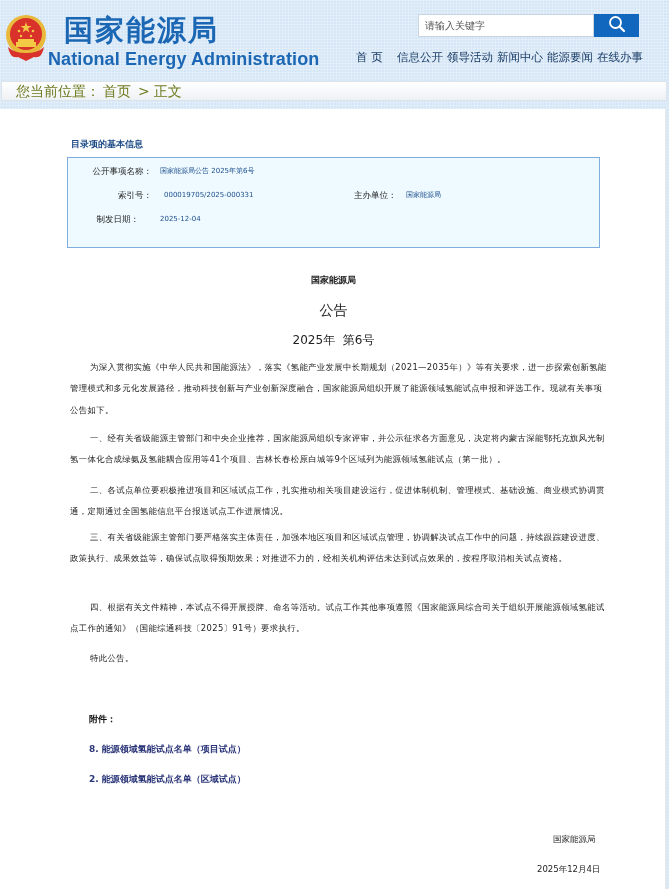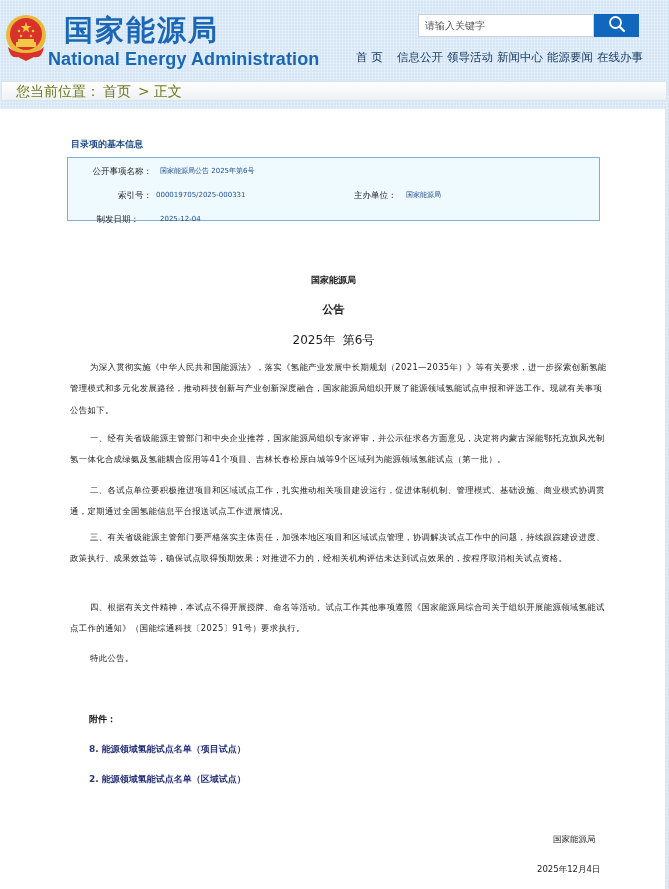--- a/index.html
+++ b/index.html
@@ -54,21 +54,21 @@
   
   .main {
     position: absolute; left: 0; top: 109px; width: 667px; height: 780px;
     background: #fff; border-right: 2px solid #e3e6ea;
   }
   .info-title {
     position: absolute; left: 71px; top: 138px;
     font-size: 9px; font-weight: bold; color: #1c4b85; line-height: 12px;
   }
   .info-box {
-    position: absolute; left: 67px; top: 157px; width: 533px; height: 64px;
+    position: absolute; left: 67px; top: 157px; width: 533px; height: 91px;
     background: #eefaff; border: 1px solid #7faede;
   }
   .info-label {
     position: absolute; font-size: 8.5px; color: #222; text-align: right; line-height: 12px; white-space: nowrap;
   }
   .info-value {
     position: absolute; font-size: 7px; color: #1d4e8c; line-height: 12px; white-space: nowrap;
   }
   .doc-center {
     position: absolute; left: 0; width: 667px; text-align: center; color: #222; line-height: 12px;
@@ -135,31 +135,31 @@
 </div>
 
 <div class="main"></div>
 
 <div class="info-title">目录项的基本信息</div>
 <div class="info-box">
   <span class="info-label" style="right:447px; top:7px;">公开事项名称：</span>
   <span class="info-value" style="left:92px; top:7px;">国家能源局公告 2025年第6号</span>
 
   <span class="info-label" style="right:447px; top:31px;">索引号：</span>
-  <span class="info-value" style="left:88px; top:31px;">000019705/2025-000331</span>
+  <span class="info-value" style="left:96px; top:31px;">000019705/2025-000331</span>
 
   <span class="info-label" style="left:286px; top:31px;">主办单位：</span>
   <span class="info-value" style="left:338px; top:31px;">国家能源局</span>
 
   <span class="info-label" style="right:460px; top:55px;">制发日期：</span>
   <span class="info-value" style="left:92px; top:55px;">2025-12-04</span>
 </div>
 
 <div class="doc-center" style="top:274px; font-size:9px; font-weight:bold;">国家能源局</div>
-<div class="doc-center" style="top:304px; font-size:11px; font-weight:bold;">公告</div>
+<div class="doc-center" style="top:304px; font-size:14px; font-weight:normal;">公告</div>
 <div class="doc-center" style="top:334px; font-size:12px; white-space:pre;">2025年  第6号</div>
 
 <div class="para" style="top:357px;">为深入贯彻实施《中华人民共和国能源法》，落实《氢能产业发展中长期规划（2021—2035年）》等有关要求，进一步探索创新氢能管理模式和多元化发展路径，推动科技创新与产业创新深度融合，国家能源局组织开展了能源领域氢能试点申报和评选工作。现就有关事项公告如下。</div>
 <div class="para" style="top:428px;">一、经有关省级能源主管部门和中央企业推荐，国家能源局组织专家评审，并公示征求各方面意见，决定将内蒙古深能鄂托克旗风光制氢一体化合成绿氨及氢能耦合应用等41个项目、吉林长春松原白城等9个区域列为能源领域氢能试点（第一批）。</div>
 <div class="para" style="top:480px;">二、各试点单位要积极推进项目和区域试点工作，扎实推动相关项目建设运行，促进体制机制、管理模式、基础设施、商业模式协调贯通，定期通过全国氢能信息平台报送试点工作进展情况。</div>
 <div class="para" style="top:527px;">三、有关省级能源主管部门要严格落实主体责任，加强本地区项目和区域试点管理，协调解决试点工作中的问题，持续跟踪建设进度、政策执行、成果效益等，确保试点取得预期效果；对推进不力的，经相关机构评估未达到试点效果的，按程序取消相关试点资格。</div>
 <div class="para" style="top:597px;">四、根据有关文件精神，本试点不得开展授牌、命名等活动。试点工作其他事项遵照《国家能源局综合司关于组织开展能源领域氢能试点工作的通知》（国能综通科技〔2025〕91号）要求执行。</div>
 <div class="para" style="top:648px;">特此公告。</div>
 
 <div class="attach-title">附件：</div>

